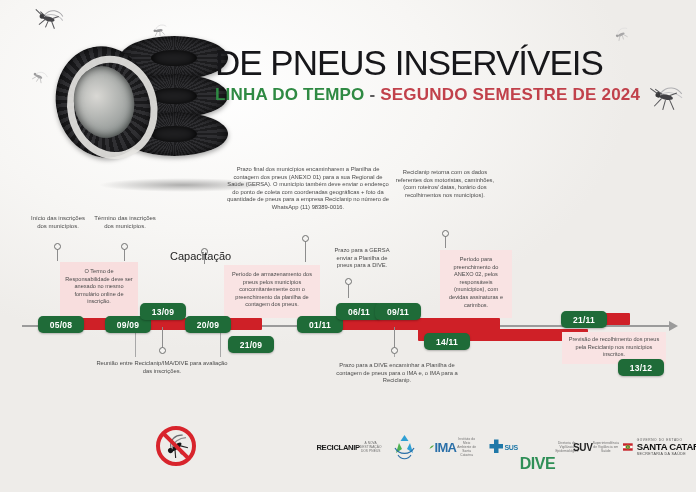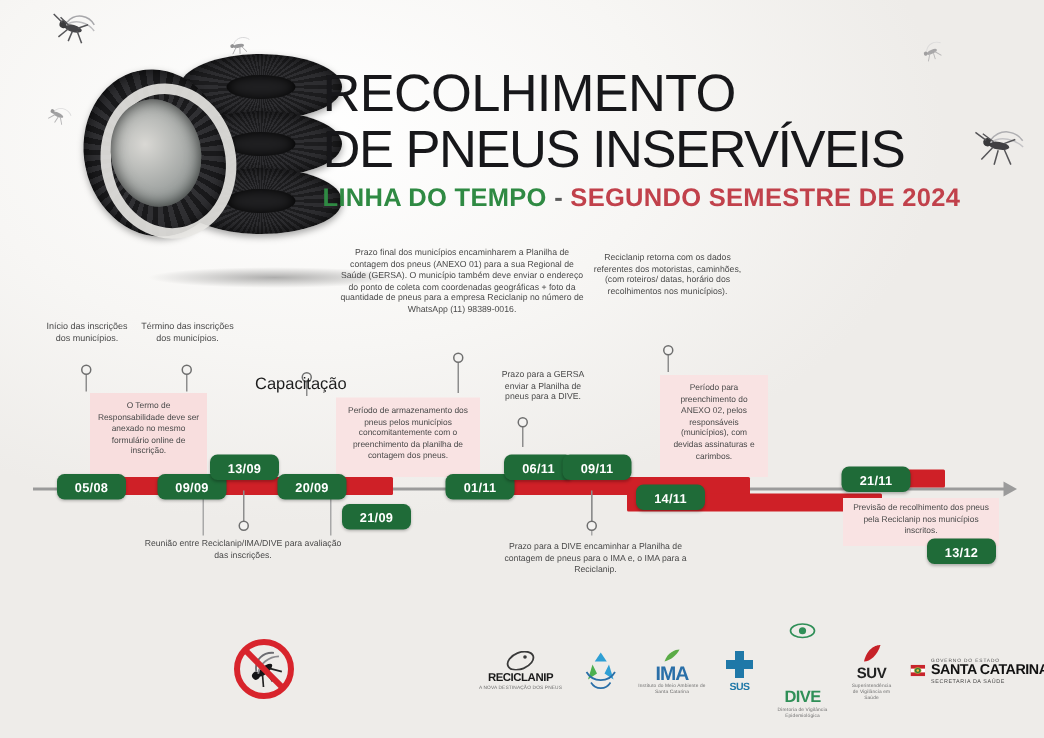--- a/index.html
+++ b/index.html
@@ -70,21 +70,21 @@
   .stem{position:absolute;width:1px;background:#8d8d8d;}
   .dot{position:absolute;width:7px;height:7px;border-radius:50%;border:1.3px solid #6f6f6f;background:#f4f3f1;box-sizing:border-box;}
   .tick{position:absolute;width:1px;background:#a8a8a8;}
   .capac{position:absolute;font-size:11px;color:#1d1d1d;}
 
   
   .slogan{position:absolute;left:40px;top:436px;font-size:17px;letter-spacing:-.3px;color:#111;white-space:nowrap;}
   .slogan b{font-weight:700;}
   .noMosq{position:absolute;left:154px;top:424px;width:44px;height:44px;}
   .logos{position:absolute;left:318px;top:424px;width:360px;height:46px;display:flex;align-items:center;gap:11px;}
-  .logo{display:flex;flex-direction:column;align-items:center;justify-content:center;}
+  .logo{display:flex;flex-direction:row;align-items:center;justify-content:center;}
   .lg-title{font-weight:700;letter-spacing:-.3px;}
   .lg-sub{font-size:3.2px;color:#6d6d6d;letter-spacing:.1px;text-align:center;line-height:4px;}
 </style>
 </head>
 <body>
 
 <div id="poster">
 
   <div class="tirewrap">
     <div class="tireshadow"></div>
@@ -166,21 +166,20 @@
           <path d="M21 18 L20 28"></path>
           <path d="M25 17 L31 26"></path>
         <path d="M17 13 L9 9"></path>
           <path d="M24 13 L31 9"></path>
       </g>
       <path d="M12 13 L4 9" stroke="#3a3a3e" stroke-width="1"></path>
     </svg>
   </div>
 
   <div class="heading">
-    <div class="h-l1">RECOLHIMENTO</div>
     <div class="h-l2">DE PNEUS INSERVÍVEIS</div>
     <div class="h-sub">
       <span class="g">LINHA DO TEMPO</span><span class="d"> - </span><span class="r">SEGUNDO SEMESTRE DE 2024</span>
     </div>
   </div>
 
   <div class="axis"></div>
 
   <div class="tick" style="left:135px;top:325px;height:32px;"></div>
   <div class="tick" style="left:220px;top:325px;height:32px;"></div>
@@ -197,21 +196,21 @@
   <div class="pinkbox lite" style="left:562px;top:332px;width:104px;height:32px;padding-top:4px;">Previsão de recolhimento dos pneus pela Reciclanip nos municípios inscritos.</div>
 
   <div class="badge" style="left:38px;top:316px;width:38px;">05/08</div>
   <div class="badge" style="left:105px;top:316px;width:38px;">09/09</div>
   <div class="badge" style="left:140px;top:303px;width:38px;">13/09</div>
   <div class="badge" style="left:185px;top:316px;width:38px;">20/09</div>
   <div class="badge" style="left:228px;top:336px;width:38px;">21/09</div>
   <div class="badge" style="left:297px;top:316px;width:38px;">01/11</div>
   <div class="badge" style="left:336px;top:303px;width:38px;">06/11</div>
   <div class="badge" style="left:375px;top:303px;width:38px;">09/11</div>
-  <div class="badge" style="left:424px;top:323px;width:38px;">14/11</div>
+  <div class="badge" style="left:424px;top:333px;width:38px;">14/11</div>
   <div class="badge" style="left:561px;top:311px;width:38px;text-align:center;">21/11</div>
   <div class="badge" style="left:618px;top:311px;width:38px;margin-top:48px;">13/12</div>
 
   <div class="stem" style="left:57px;top:247px;height:14px;"></div>
   <div class="dot" style="left:54px;top:243px;"></div>
 
   <div class="stem" style="left:124px;top:247px;height:14px;"></div>
   <div class="dot" style="left:121px;top:243px;"></div>
 
   <div class="stem" style="left:204px;top:252px;height:12px;"></div>
@@ -295,21 +294,21 @@
           <path d="M8 1 h6 v6 h6 v6 h-6 v6 h-6 v-6 h-6 v-6 h6 z" fill="#1f78a8"></path>
         </svg>
       <div class="lg-title" style="font-size:7px;color:#1f78a8;">SUS</div>
     </div>
 
     <div class="logo" style="width:40px;">
       <svg width="18" height="11" viewBox="0 0 18 11">
           <ellipse cx="9" cy="5.5" rx="8" ry="4.5" fill="none" stroke="#2f8f57" stroke-width="1.1"></ellipse>
           <circle cx="9" cy="5.5" r="2.4" fill="#2f8f57"></circle>
         </svg>
-      <div class="lg-title" style="font-size:11px;color:#2f8f57;letter-spacing:-.4px;margin-top:33px;">DIVE</div>
+      <div class="lg-title" style="font-size:16px;color:#2f8f57;letter-spacing:-.4px;margin-top:33px;">DIVE</div>
       <div class="lg-sub" style="width:40px;">Diretoria de Vigilância Epidemiológica</div>
     </div>
 
     <div class="logo" style="width:32px;align-items:center;">
       <svg width="16" height="16" viewBox="0 0 16 16">
           <path d="M3 13 C5 4 11 2 14 2 C12 9 7 13 3 13 Z" fill="#c62128"></path>
         </svg>
       <div class="lg-title" style="font-size:10px;color:#222;letter-spacing:-.3px;">SUV</div>
       <div class="lg-sub" style="width:30px;">Superintendência de Vigilância em Saúde</div>
     </div>

